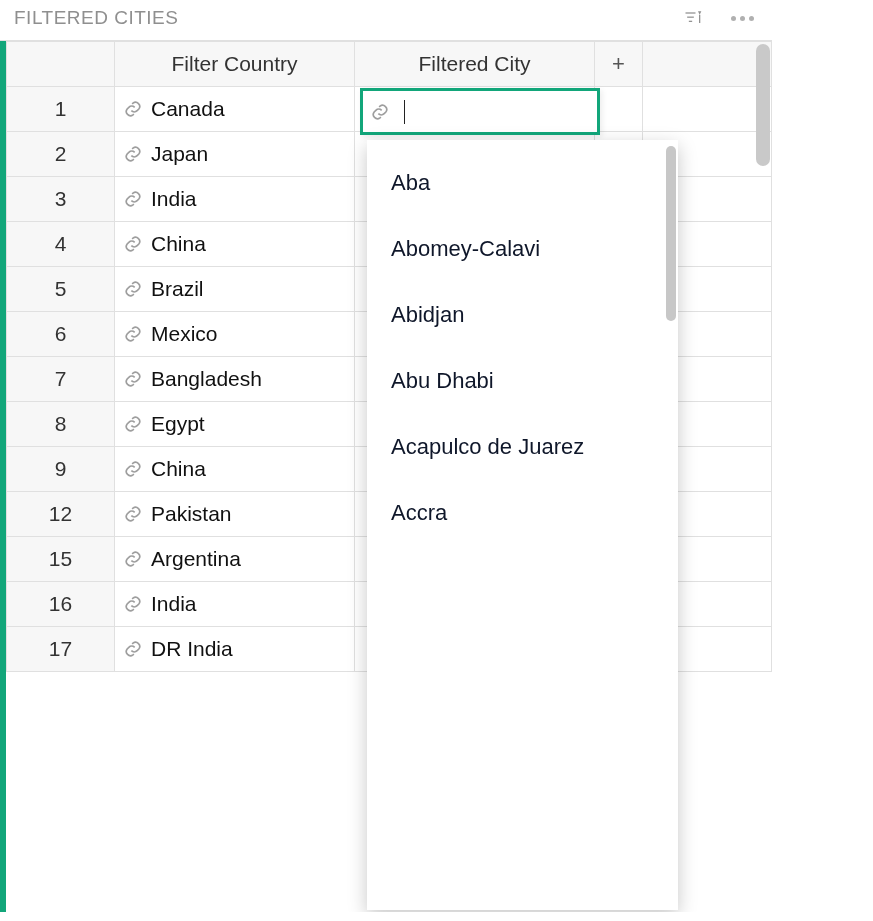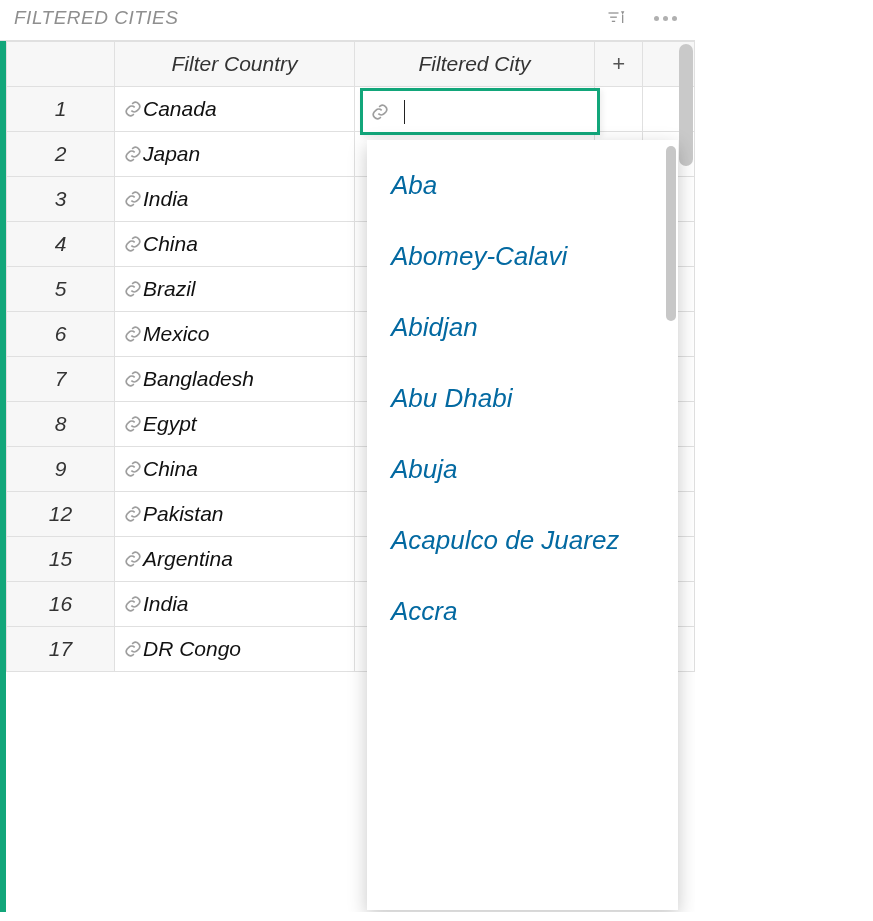--- a/index.html
+++ b/index.html
@@ -5,26 +5,25 @@
   * { box-sizing: border-box; }
   html, body {
     margin: 0;
     padding: 0;
     font-family: -apple-system, BlinkMacSystemFont, "Segoe UI", Arial, sans-serif;
     background: #fff;
     color: #222;
     font-size: 16px;
   }
   .app {
-    width: 695px;
+    width: 772px;
     height: 921px;
     position: relative;
     overflow: hidden;
     background: #fff;
-    font-style: italic;
   }
   
   .header {
     display: flex;
     align-items: center;
     justify-content: space-between;
     padding: 6px 14px 10px 14px;
   }
   .header-title {
     font-size: 19px;
@@ -107,21 +106,21 @@
     color: #333;
   }
   td.cell {
     padding-left: 8px;
     font-size: 21px;
     color: #111;
   }
   .cell-inner {
     display: flex;
     align-items: center;
-    gap: 0;
+    gap: 8px;
     height: 100%;
   }
   .link-icon {
     color: #9e9e9e;
     flex: 0 0 auto;
     display: flex;
     align-items: center;
   }
   .link-icon svg { width: 20px; height: 20px; }
   th.addcol {
@@ -165,22 +164,22 @@
     box-shadow: 0 6px 18px rgba(0,0,0,0.22);
     z-index: 10;
     overflow: hidden;
   }
   .dropdown-inner {
     padding: 10px 0 10px 0;
     overflow-y: hidden;
   }
   .dd-item {
     padding: 20px 24px;
-    font-size: 26px;
-    color: #0369a1;
+    font-size: 22px;
+    color: #0f172a;
     cursor: pointer;
   }
   .dd-scrollbar {
     position: absolute;
     right: 2px;
     top: 6px;
     width: 10px;
     height: 175px;
     background: #c7c7c7;
     border-radius: 5px;
@@ -464,21 +463,21 @@
   <tr>
     <td class="rowhead"><span>17</span></td>
     <td class="cell">
       <div class="cell-inner">
         <span class="link-icon">
           <svg viewBox="0 0 24 24" fill="none" stroke="currentColor" stroke-width="2">
             <path d="M10 14a5 5 0 0 0 7 0l2-2a5 5 0 0 0-7-7l-1 1"></path>
             <path d="M14 10a5 5 0 0 0-7 0l-2 2a5 5 0 0 0 7 7l1-1"></path>
           </svg>
         </span>
-        <span>DR Congo</span>
+        <span>DR India</span>
       </div>
     </td>
     <td class="cell"></td>
     <td></td>
     <td></td>
   </tr>
 </tbody>
       </table>
 
       <div class="editing-cell">
@@ -496,21 +495,20 @@
         <div class="dropdown-inner" id="ddlist">
   <div class="dd-item"><span>Aba</span></div>
 
 
   <div class="dd-item"><span>Abomey-Calavi</span></div>
 
   <div class="dd-item"><span>Abidjan</span></div>
 
   <div class="dd-item"><span>Abu Dhabi</span></div>
 
-  <div class="dd-item"><span>Abuja</span></div>
 
   <div class="dd-item"><span>Acapulco de Juarez</span></div>
 
   <div class="dd-item"><span>Accra</span></div>
 
 
 
 </div>
         <div class="dd-scrollbar"></div>
       </div>

